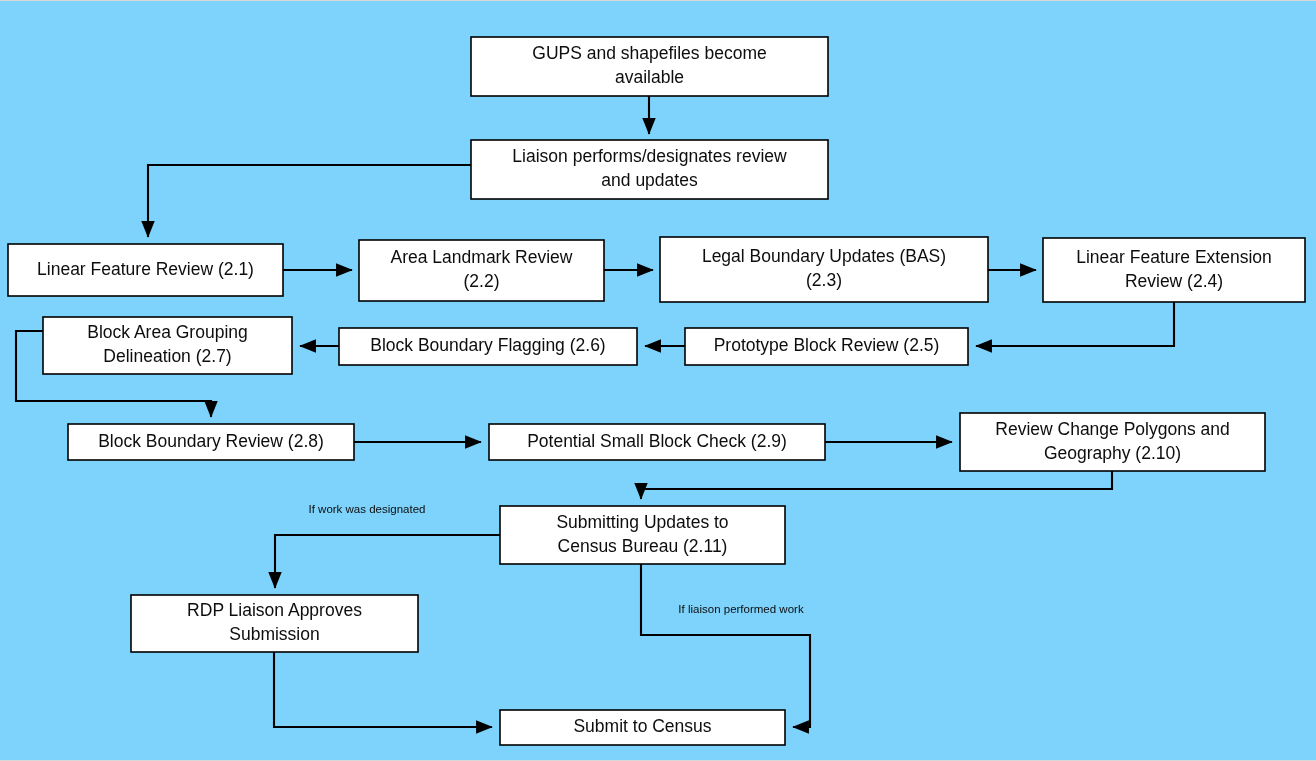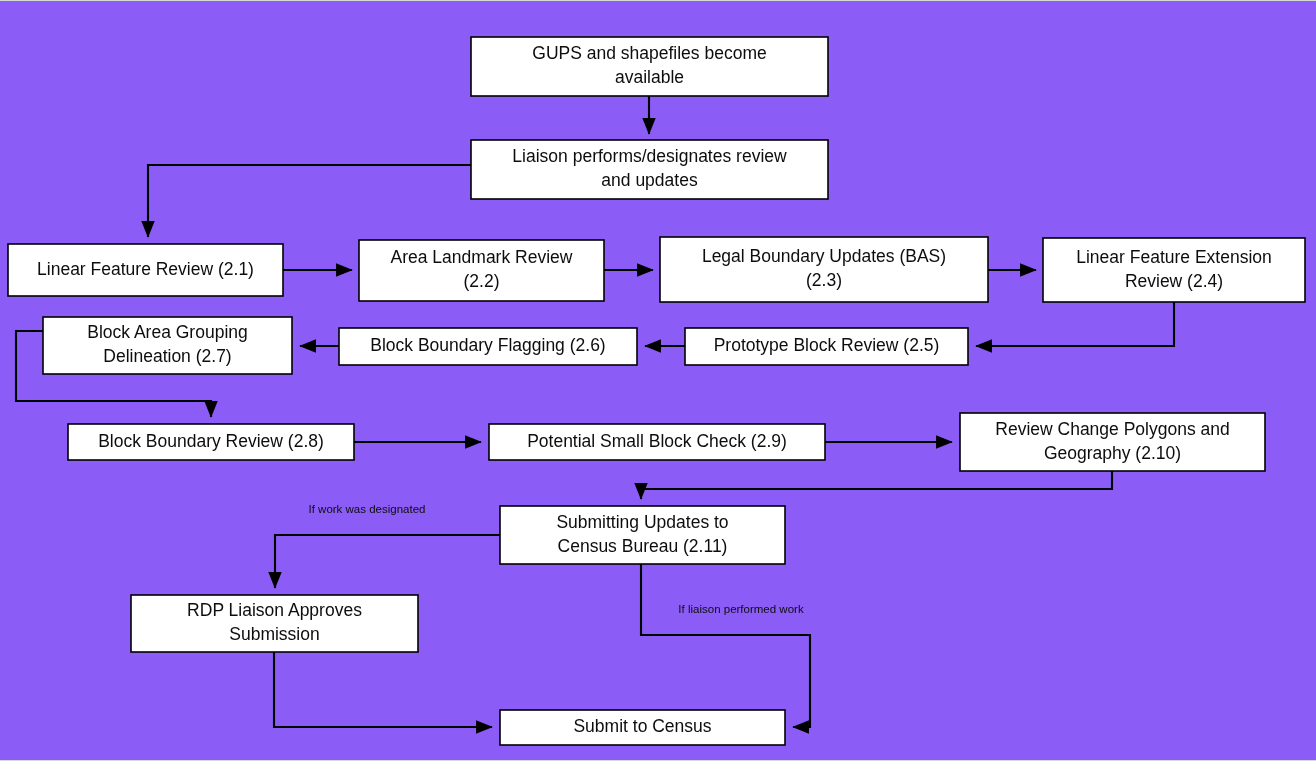--- a/index.html
+++ b/index.html
@@ -12,21 +12,21 @@
     width: 1316px;
     height: 761px;
     font-family: "Liberation Sans", sans-serif;
     overflow: hidden;
     position: relative;
   }
   #flow-root {
     position: relative;
     width: 1316px;
     height: 761px;
-    background: #8b5cf6;
+    background: #7dd3fc;
     box-sizing: border-box;
     border-top: 1px solid #d8d8d8;
     border-bottom: 1px solid #d8d8d8;
   }
   svg.flow-canvas {
     position: absolute;
     left: 0;
     top: 0;
     width: 1316px;
     height: 761px;

